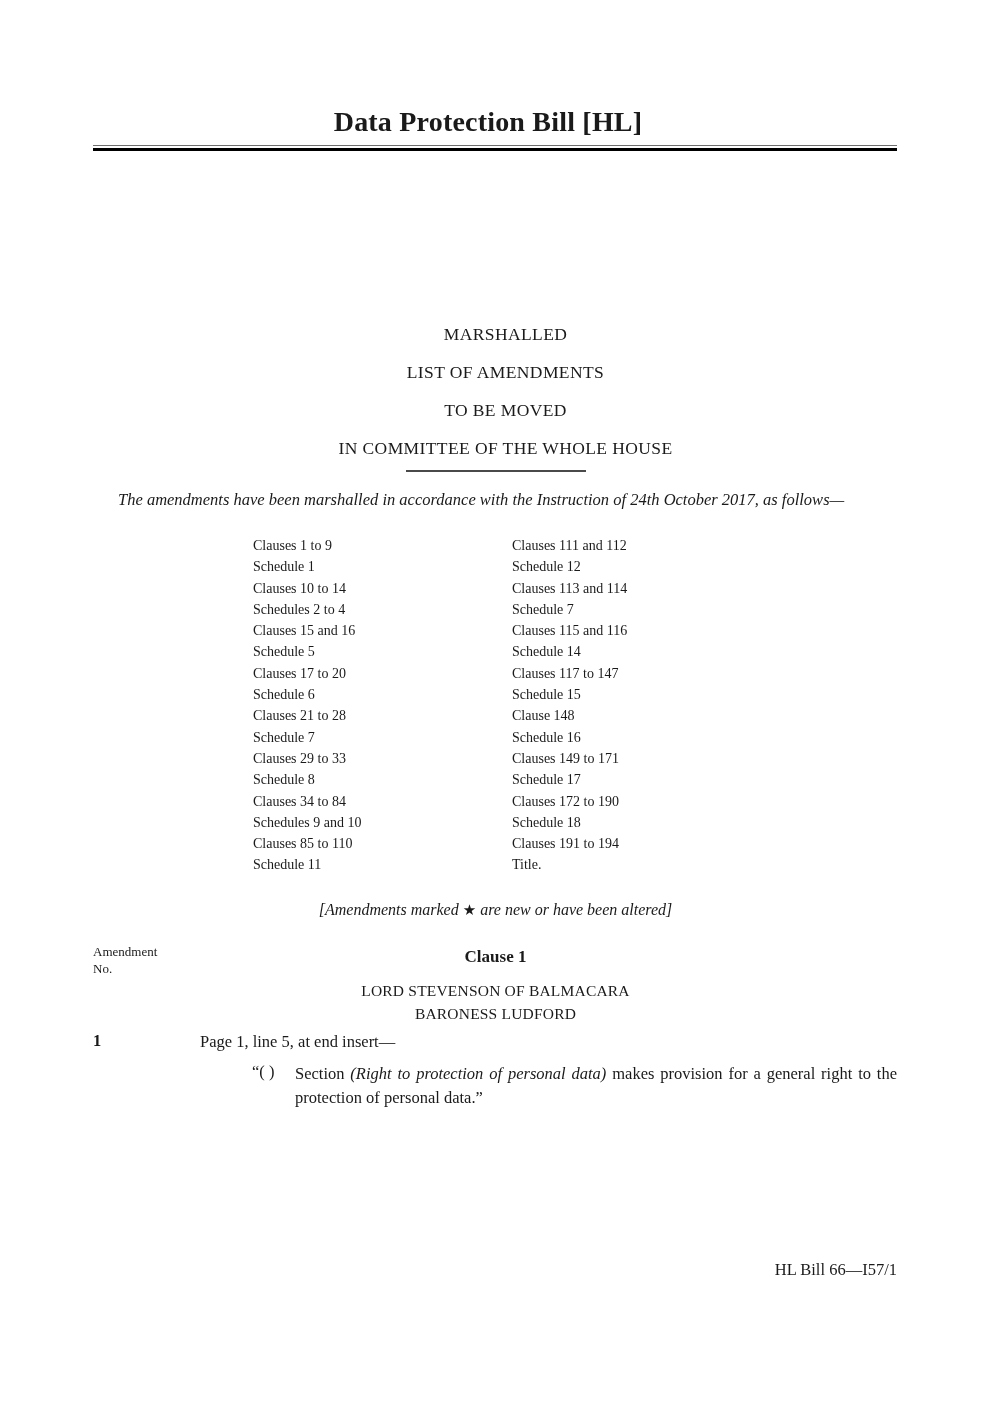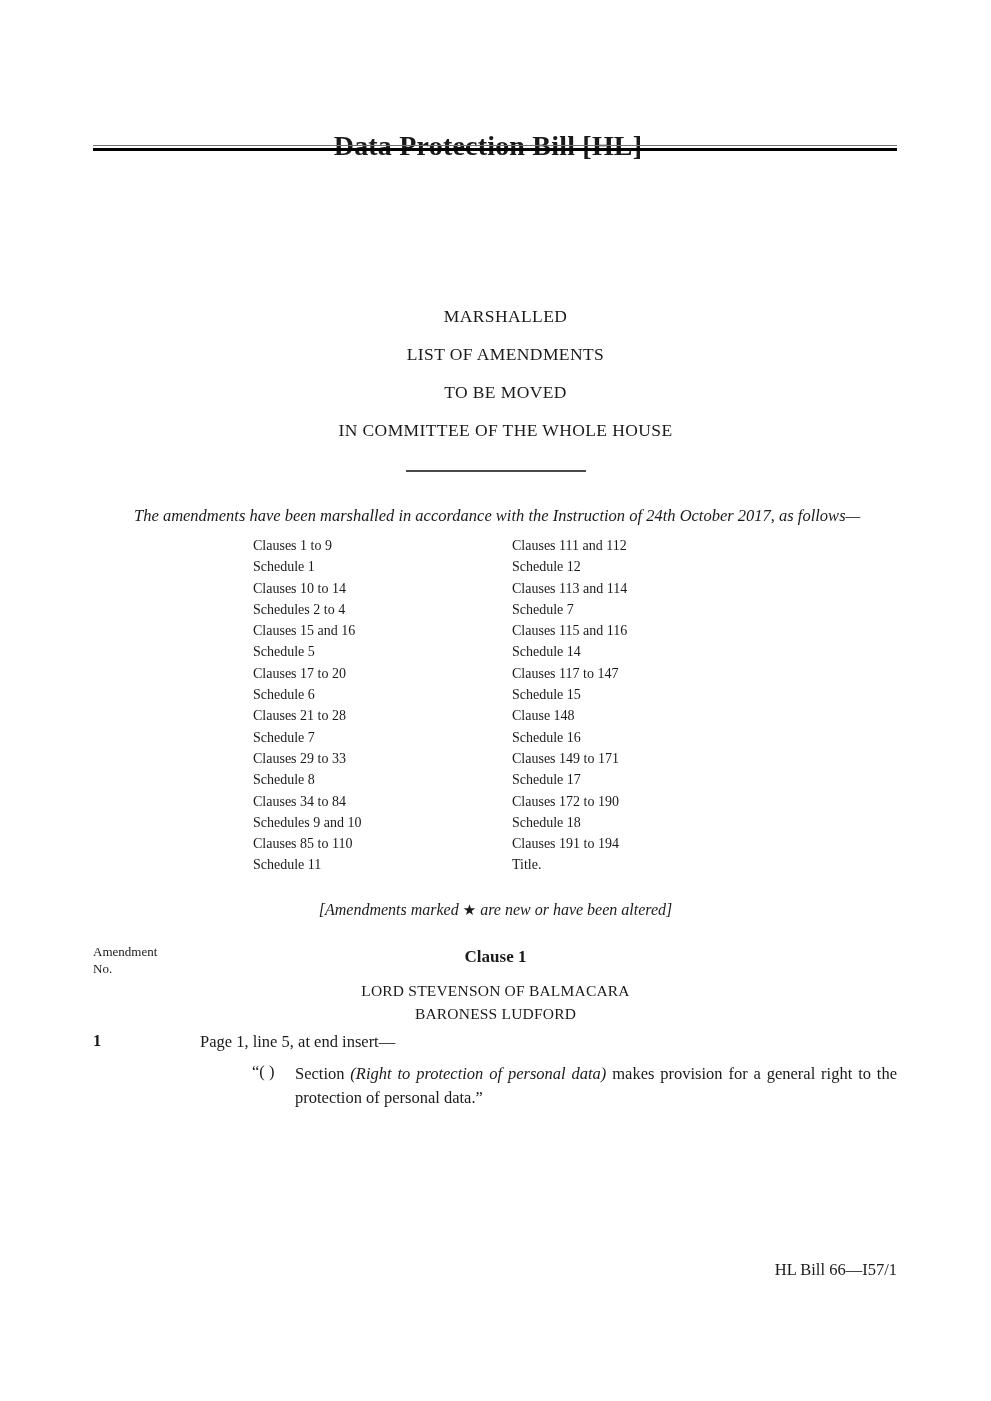--- a/index.html
+++ b/index.html
@@ -13,34 +13,33 @@
     overflow: hidden;
   }
 
   .bill-title {
     position: absolute;
     top: 106px; left: 79px; right: 94px;
     text-align: center;
     font-size: 28px;
     font-weight: bold;
     letter-spacing: 0.2px;
-    margin-top: 24px;
   }
 
   .title-rule {
     position: absolute;
     top: 145px; left: 93px; right: 94px;
     height: 2px;
     border-top: 1px solid #6e6e6e;
     border-bottom: 3px solid #000000;
   }
 
   .headings {
     position: absolute;
-    top: 306px; left: 0; right: 0;
+    top: 324px; left: 0; right: 0;
     text-align: center;
     font-size: 17.5px;
     letter-spacing: 0.4px;
     margin-left: 20px;
   }
   .headings .heading-line { line-height: 20px; margin-bottom: 18px; }
 
   .section-rule {
     position: absolute;
     top: 470px; left: 406px;
@@ -49,21 +48,21 @@
   }
 
   .intro {
     position: absolute;
     top: 488px; left: 93px; right: 94px;
     font-style: italic;
     font-size: 16.5px;
     line-height: 23px;
     text-align: justify;
     text-indent: 25px;
-    margin: 16px;
+    margin: 0;
   }
 
   .marshalling {
     position: absolute;
     top: 535px; left: 253px;
     display: flex;
     font-size: 14px;
     line-height: 21.3px;
   }
   .marshalling .col-left { width: 259px; }

